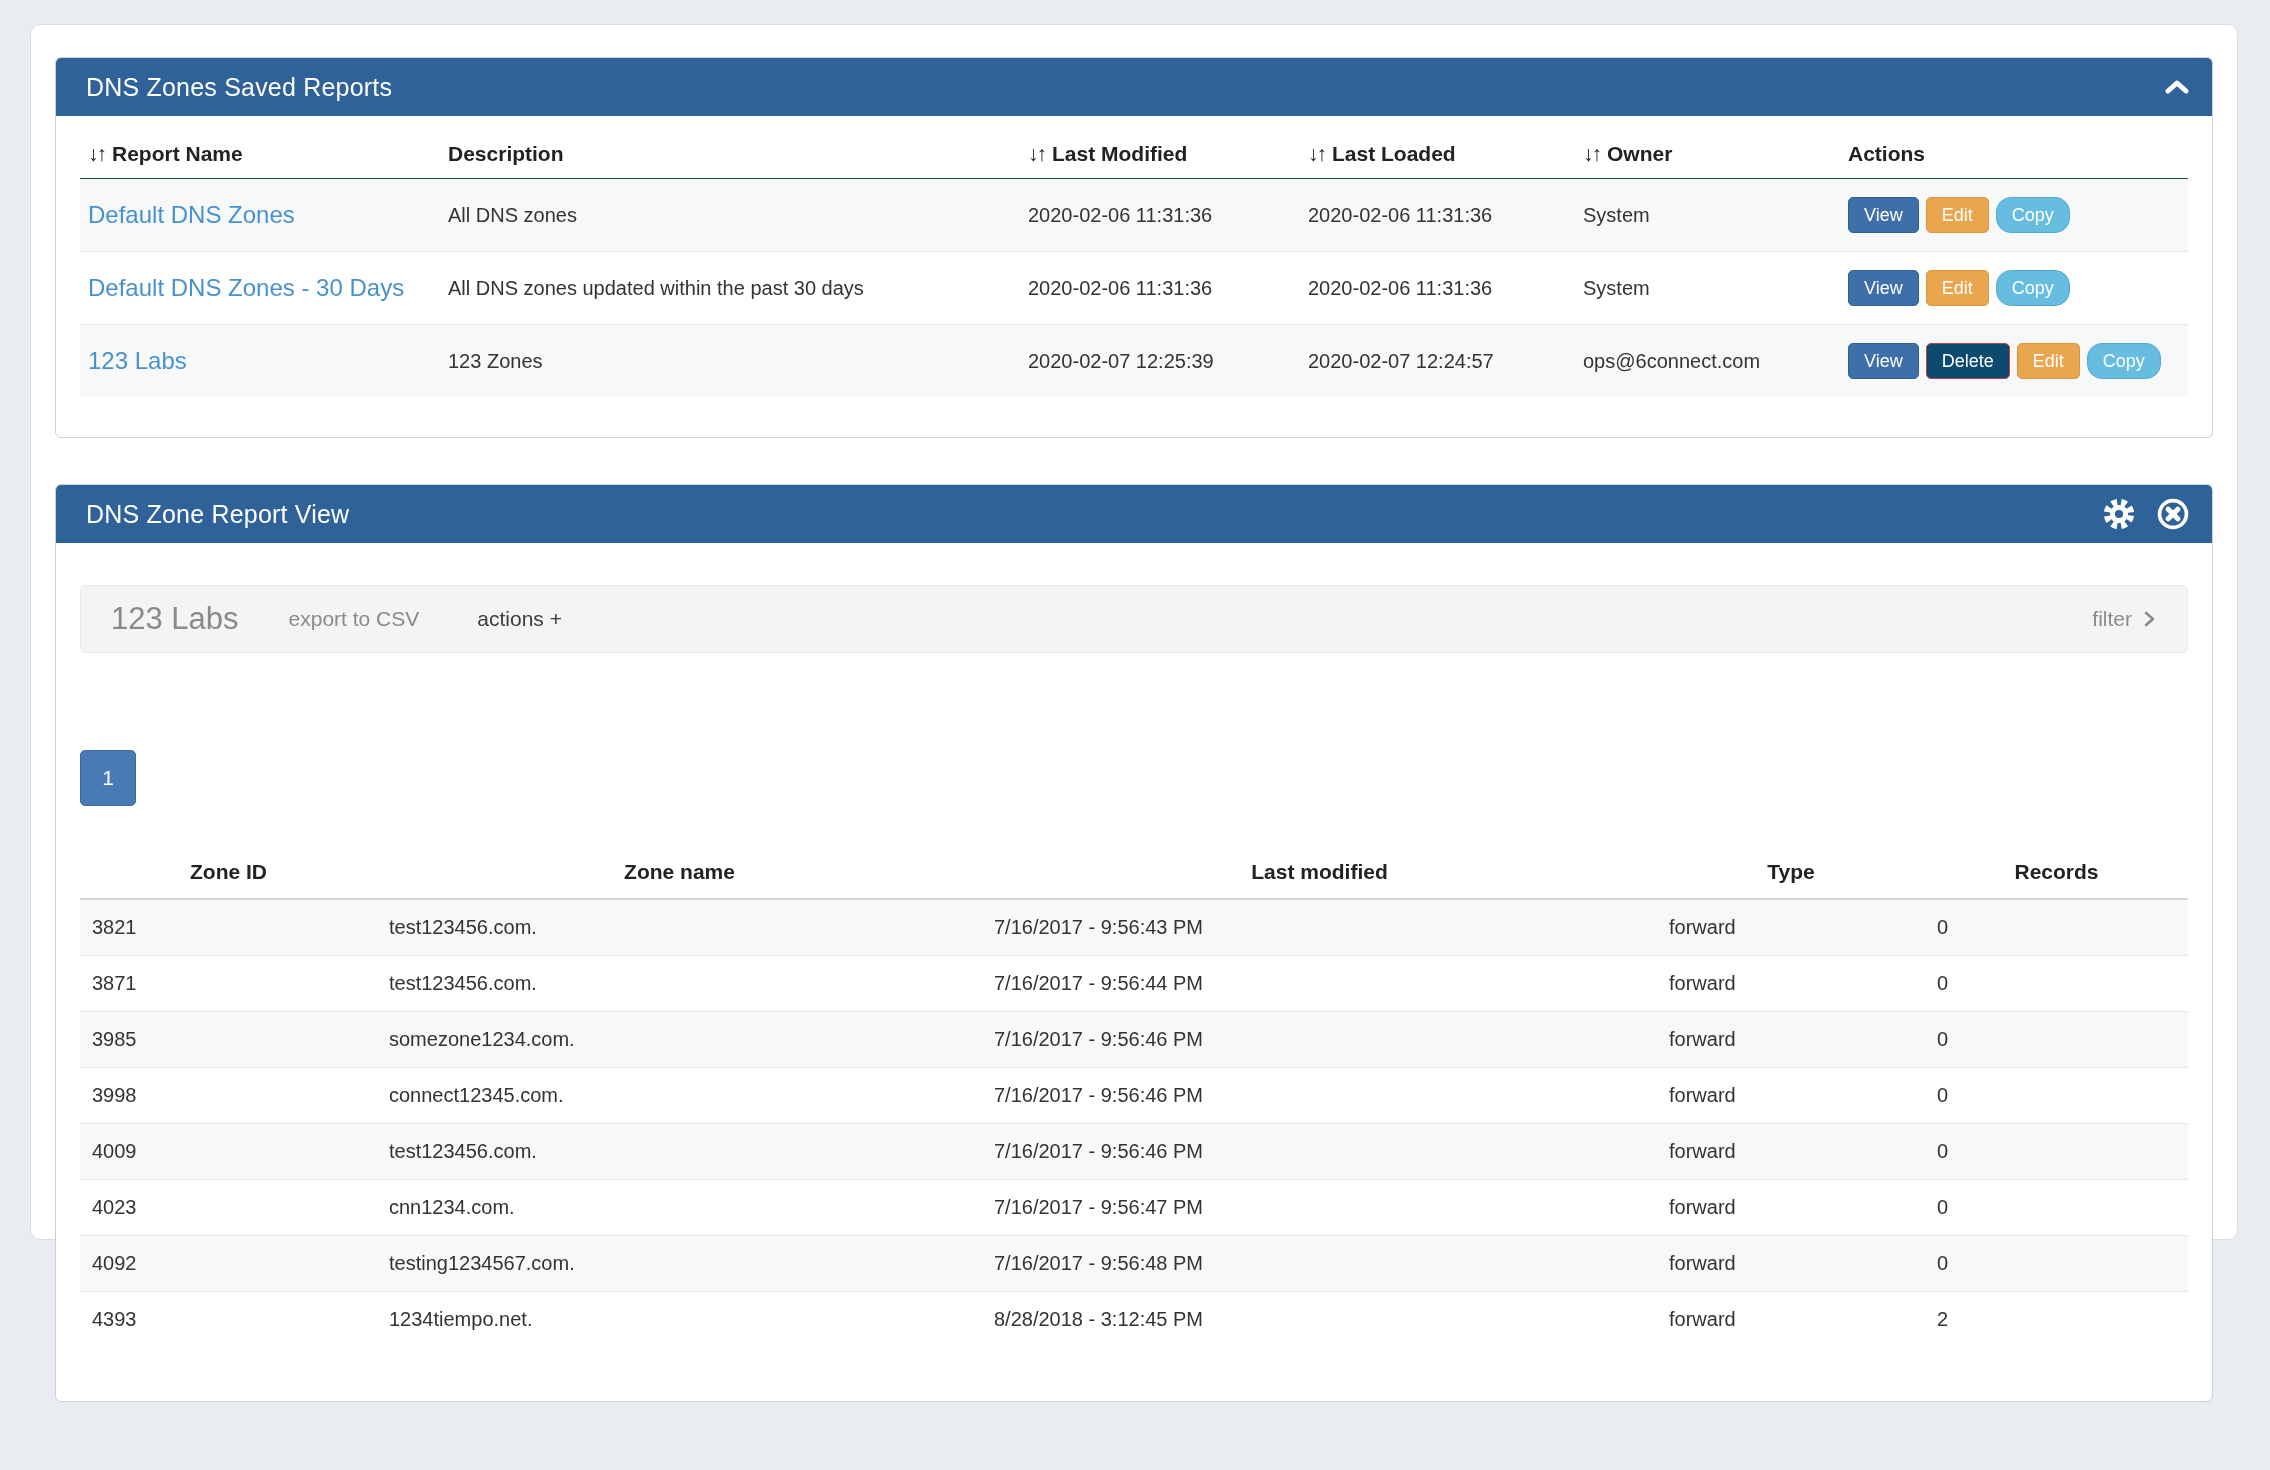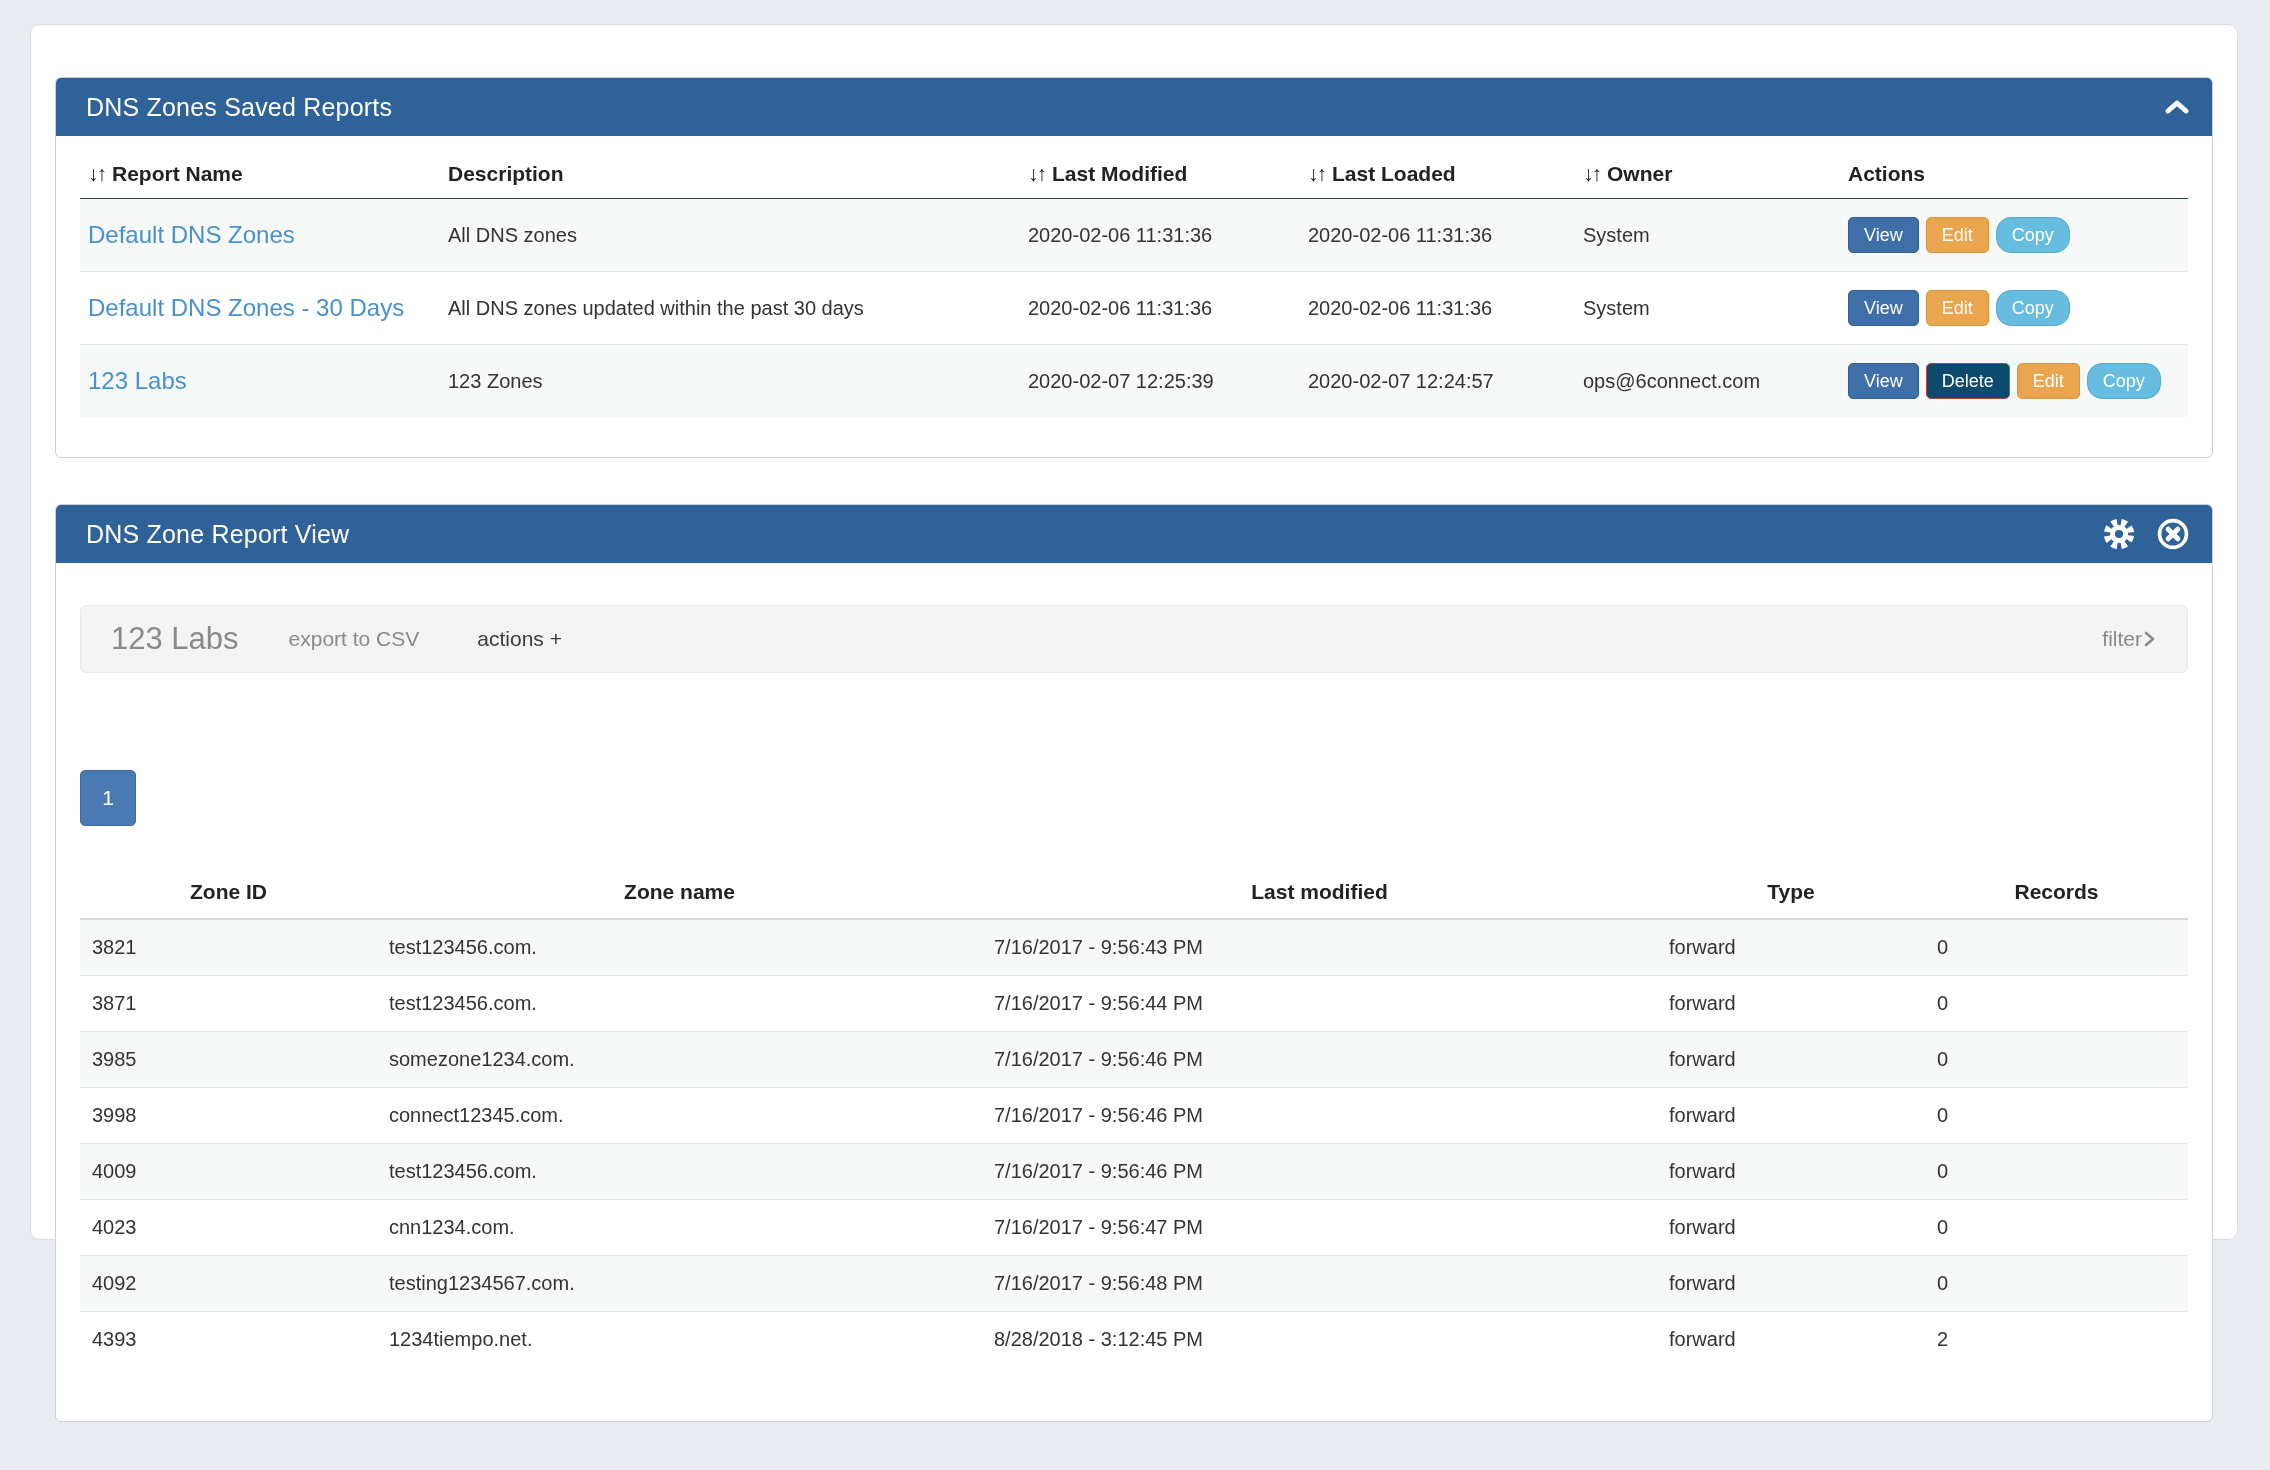--- a/index.html
+++ b/index.html
@@ -9,21 +9,21 @@
     font-family:"Liberation Sans",sans-serif;
     color:#333;position:relative;
   }
   .outer-card{
     position:absolute;left:30px;top:24px;
     width:2208px;height:1216px;
     background:#ffffff;
     border:1px solid #d9dde1;
     border-radius:10px;
     box-sizing:border-box;
-    padding:52px 24px;
+    padding:32px 24px;
   }
   .panel{
     border:1px solid #ccd1d6;
     border-radius:6px;
     background:#fff;
   }
   .panel-heading{
     height:58px;
     background:#2e6299;
     border-radius:5px 5px 0 0;
@@ -63,21 +63,21 @@
   .panel2{margin-top:46px;}
   .panel2 .panel-body{padding:25px 24px 54px;}
   .toolbar{
     margin-top:17px;height:68px;background:#f4f4f4;
     border:1px solid #e9e9e9;border-radius:6px;
     display:flex;align-items:center;padding:0 30px;box-sizing:border-box;
   }
   .report-title{font-size:31px;color:#8a8a8a;}
   .export-link{margin-left:50px;font-size:21px;color:#8a8a8a;cursor:pointer;}
   .actions-link{margin-left:58px;font-size:21px;color:#3c3c3c;cursor:pointer;}
-  .filter-link{margin-left:auto;font-size:21px;color:#8a8a8a;display:flex;align-items:center;cursor:pointer;}
+  .filter-link{margin-left:auto;font-size:21px;color:#8a8a8a;display:flex;align-items:center;gap:10px;cursor:pointer;}
   .page-btn{
     margin-top:97px;width:54px;height:54px;
     background:#4a7ab3;border:1px solid #3f6b9f;border-radius:5px;
     color:#fff;font-size:21px;display:flex;align-items:center;justify-content:center;
     cursor:pointer;
   }
   .zones-table{margin-top:40px;}
   .zones-table th{
     text-align:center;font-weight:bold;font-size:21px;color:#222;
     padding:14px 12px;border-bottom:2px solid #d8d8d8;white-space:nowrap;

